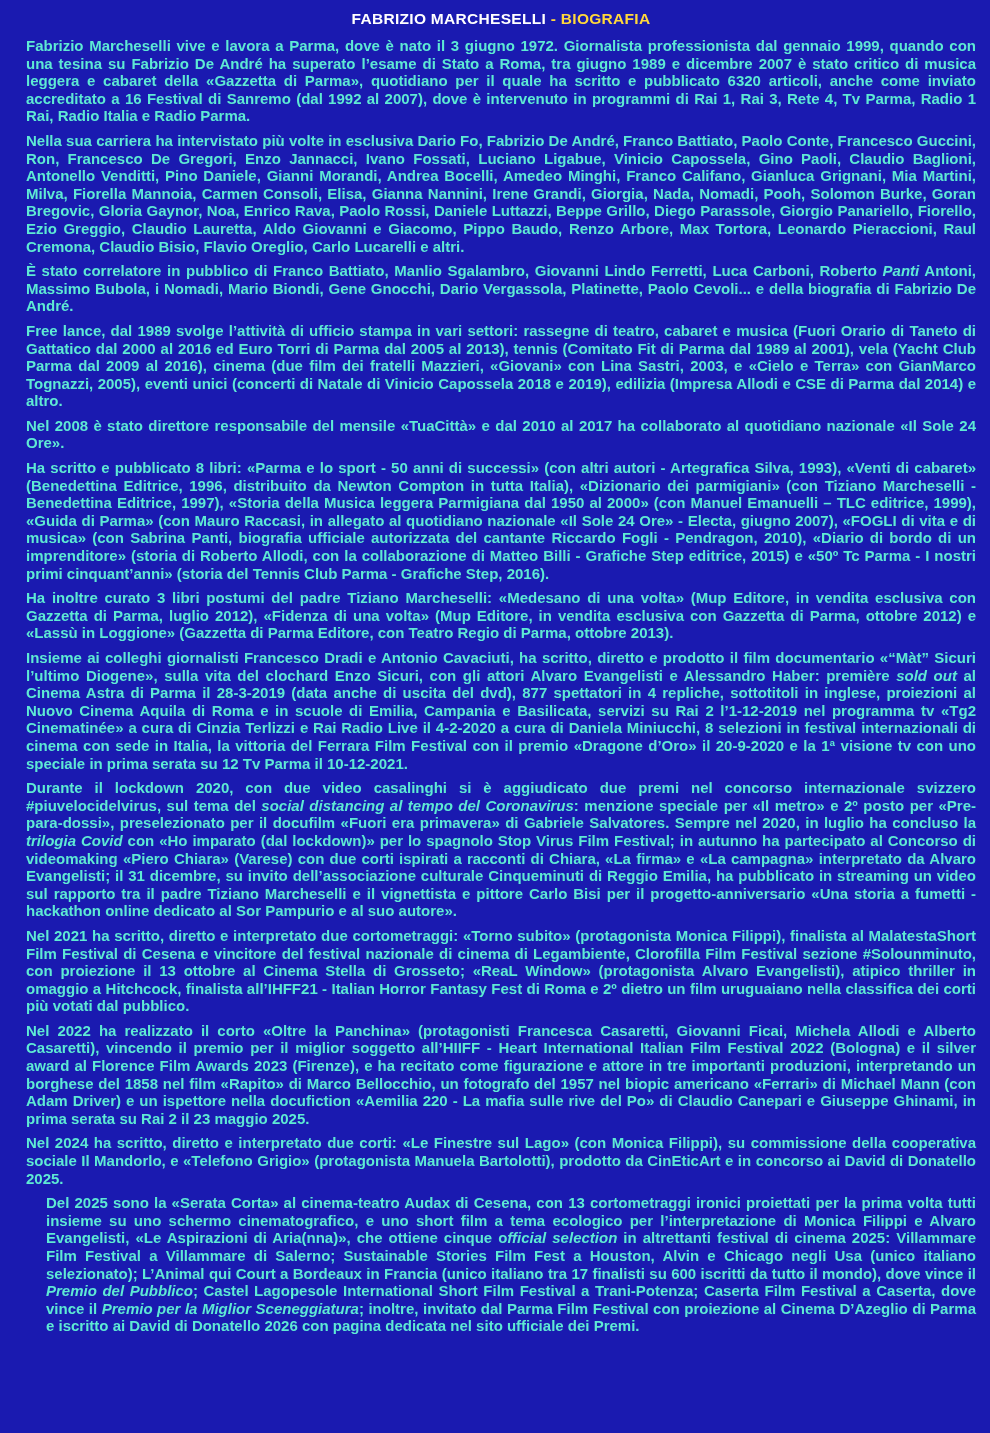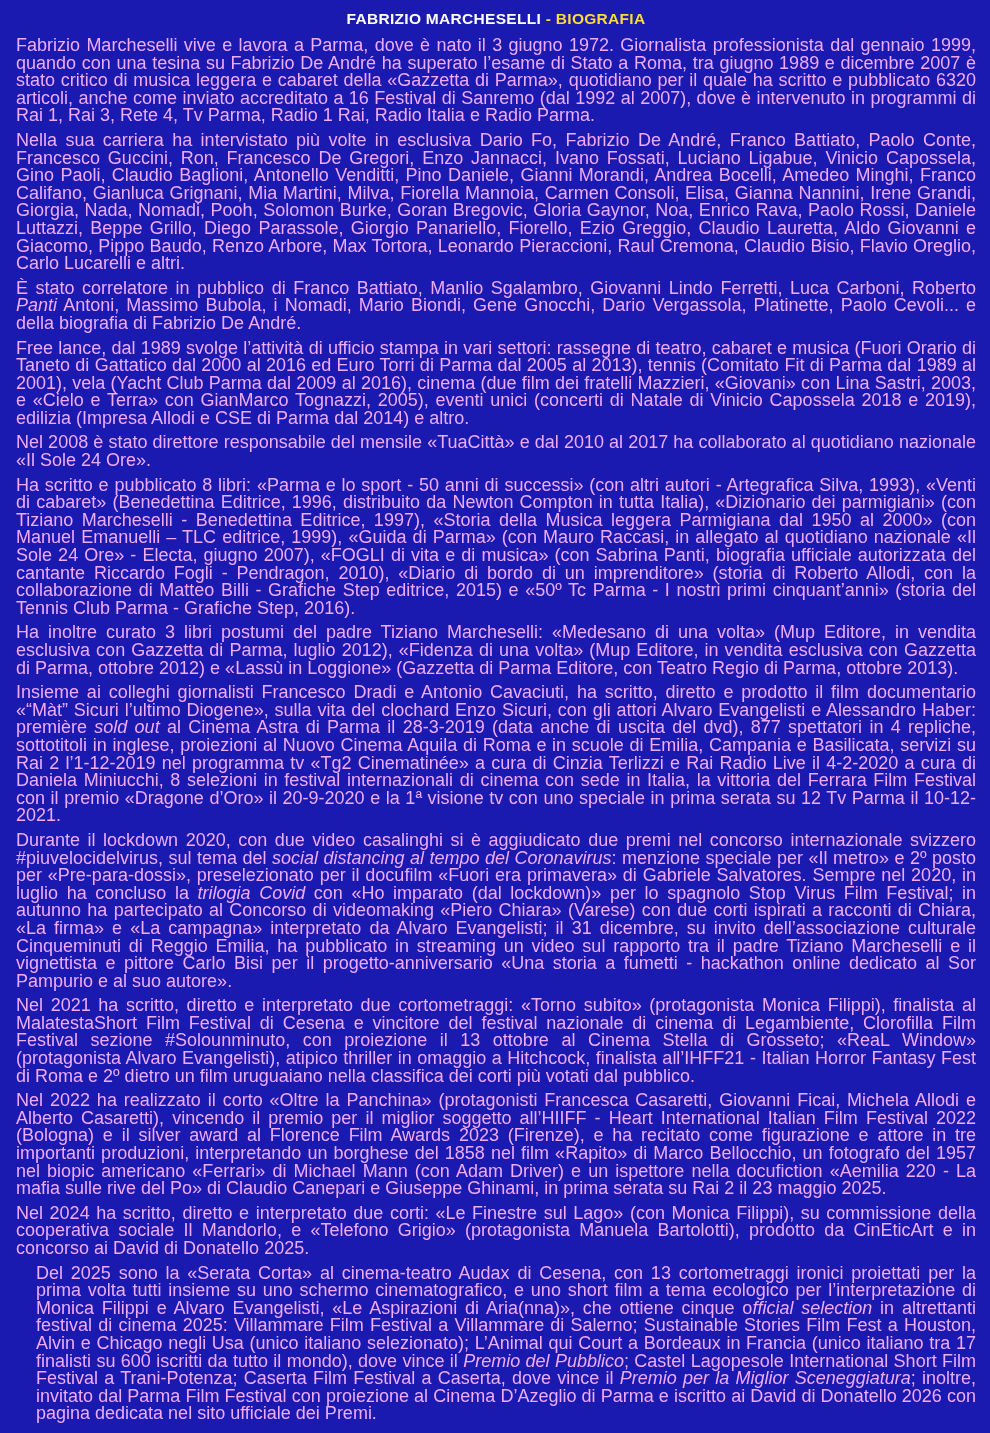--- a/index.html
+++ b/index.html
@@ -10,41 +10,41 @@
   body {
     width: 990px;
     min-height: 1433px;
     font-family: "Liberation Sans", sans-serif;
     background: #1a1ab0;
     color: #ffd83b;
   }
   .page {
     width: 990px;
     box-sizing: border-box;
-    padding: 8px 14px 10px 16px;
+    padding: 8px 14px 10px 26px;
   }
   .doc-title {
     text-align: center;
     font-size: 15.5px;
     font-weight: bold;
     letter-spacing: 0.3px;
     margin: 2px 0 9px 0;
     color: #ffffff;
   }
   .doc-title .accent {
     color: #ffd83b;
   }
   p.para {
     margin: 0 0 7px 0;
-    font-size: 18px;
+    font-size: 15px;
     line-height: 17.6px;
-    font-weight: normal;
+    font-weight: bold;
     text-align: justify;
     text-justify: inter-word;
-    color: #f0abfc;
+    color: #5eead4;
   }
   p.para:last-child {
     margin-bottom: 0;
     margin-left: 20px;
   }
   em {
     font-style: italic;
   }
 </style>
 </head>

